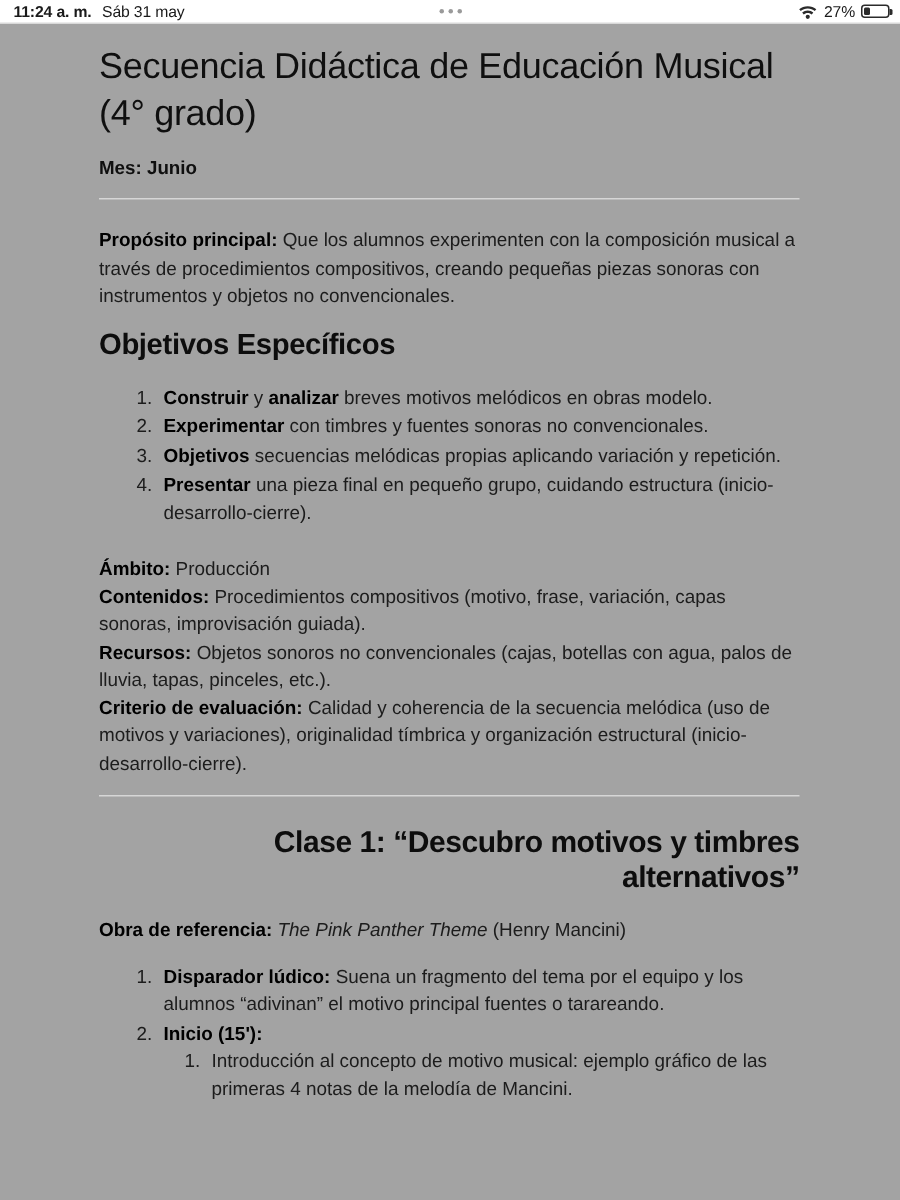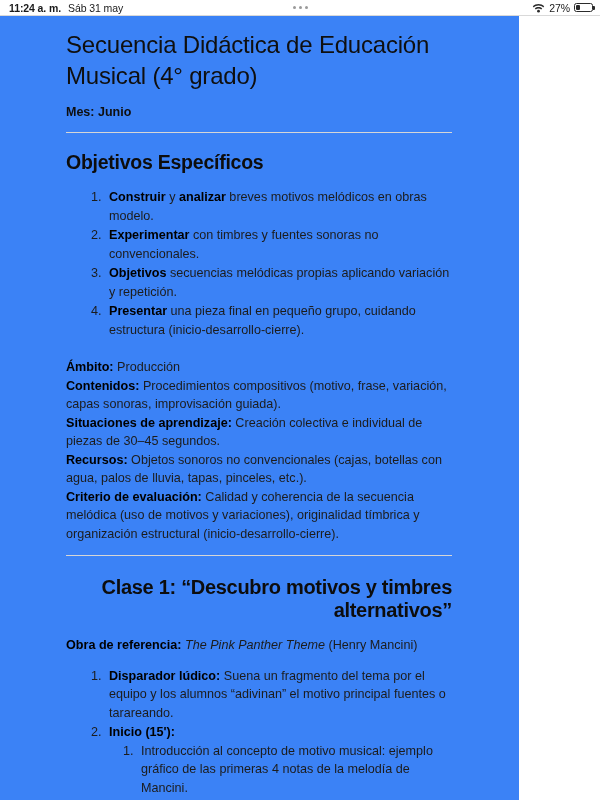--- a/index.html
+++ b/index.html
@@ -64,23 +64,23 @@
   .batt i {
     position: absolute;
     left: 1.2px; top: 1.2px; bottom: 1.2px;
     width: 4px;
     background: #2b2b2b;
     border-radius: 1px;
   }
 
   
   .doc {
-    width: 519px;
+    width: 600px;
     height: 784px;
-    background: #3b82f6;
+    background: #a3a3a3;
     padding: 14px 67px 0 66px;
     overflow: hidden;
   }
 
   h1.doc-title {
     font-size: 24px;
     font-weight: 400;
     line-height: 1.28;
     margin: 0 0 14px 0;
     letter-spacing: -0.2px;
@@ -183,34 +183,34 @@
   <h1 class="doc-title">Secuencia Didáctica de Educación Musical (4° grado)</h1>
 
   <div class="subtitle">
     <span>Mes:</span>
     <span>Junio</span>
   </div>
 
   <hr class="rule">
 
 
+  <p class="body"><b>Propósito principal:</b><span> Que los alumnos experimenten con la composición musical a través de procedimientos compositivos, creando pequeñas piezas sonoras con instrumentos y objetos no convencionales.</span></p>
 
   <h2 class="sec">Objetivos Específicos</h2>
 
   <ol class="lvl1">
     <li><b>Construir</b><span> y </span><b>analizar</b><span> breves motivos melódicos en obras modelo.</span></li>
     <li><b>Experimentar</b><span> con timbres y fuentes sonoras no convencionales.</span></li>
     <li><b>Objetivos</b><span> secuencias melódicas propias aplicando variación y repetición.</span></li>
     <li><b>Presentar</b><span> una pieza final en pequeño grupo, cuidando estructura (inicio-desarrollo-cierre).</span></li>
   </ol>
 
   <div class="meta">
     <div><b>Ámbito:</b><span> Producción</span></div>
     <div><b>Contenidos:</b><span> Procedimientos compositivos (motivo, frase, variación, capas sonoras, improvisación guiada).</span></div>
-    <div><b>Situaciones de aprendizaje:</b><span> Creación colectiva e individual de piezas de 30–45 segundos.</span></div>
     <div><b>Recursos:</b><span> Objetos sonoros no convencionales (cajas, botellas con agua, palos de lluvia, tapas, pinceles, etc.).</span></div>
     <div><b>Criterio de evaluación:</b><span> Calidad y coherencia de la secuencia melódica (uso de motivos y variaciones), originalidad tímbrica y organización estructural (inicio-desarrollo-cierre).</span></div>
   </div>
 
   <hr class="rule tight">
 
   <h2 class="clase">Clase 1: “Descubro motivos y timbres alternativos”</h2>
 
   <p class="body"><b>Obra de referencia:</b> <i>The Pink Panther Theme</i> <span>(Henry Mancini)</span></p>
 

